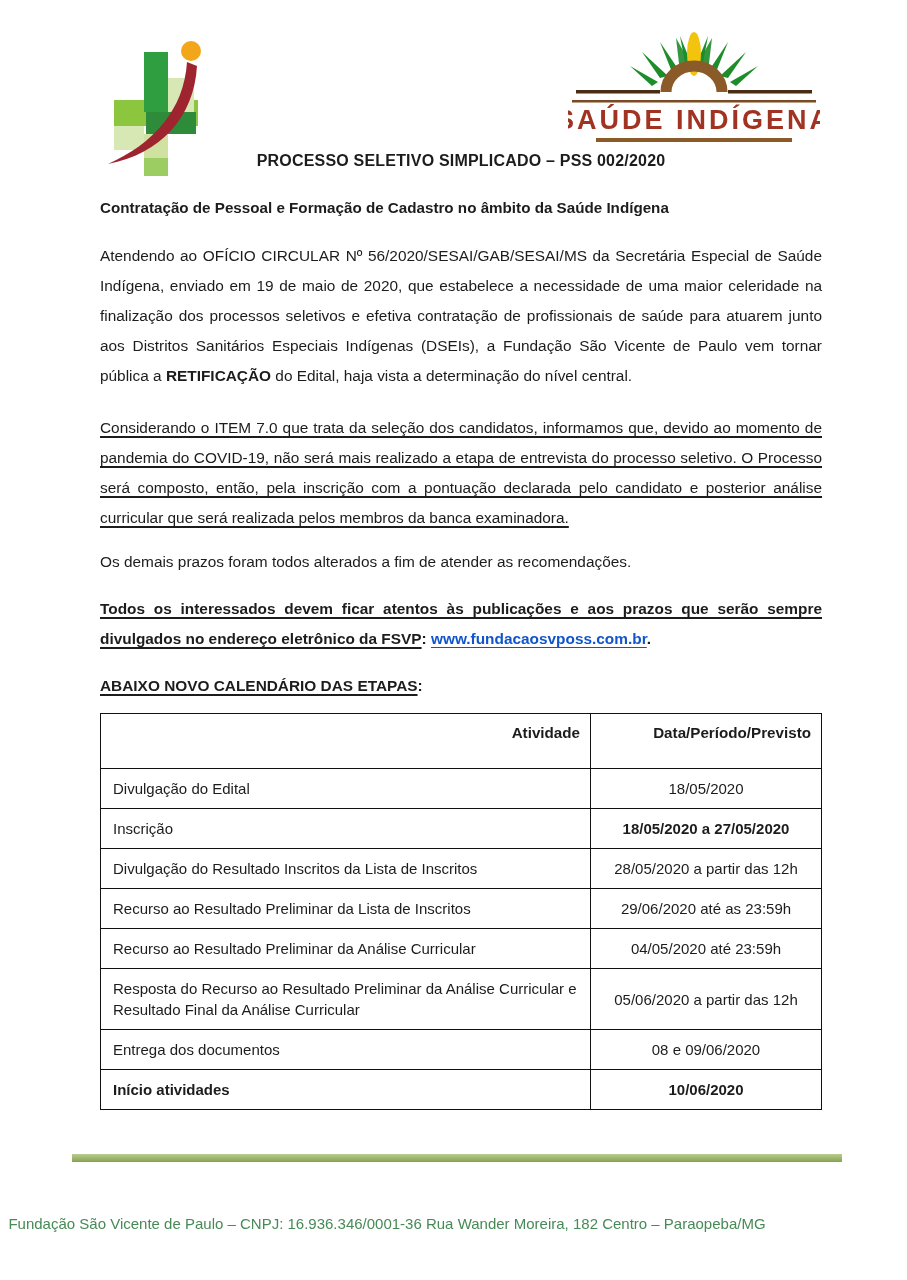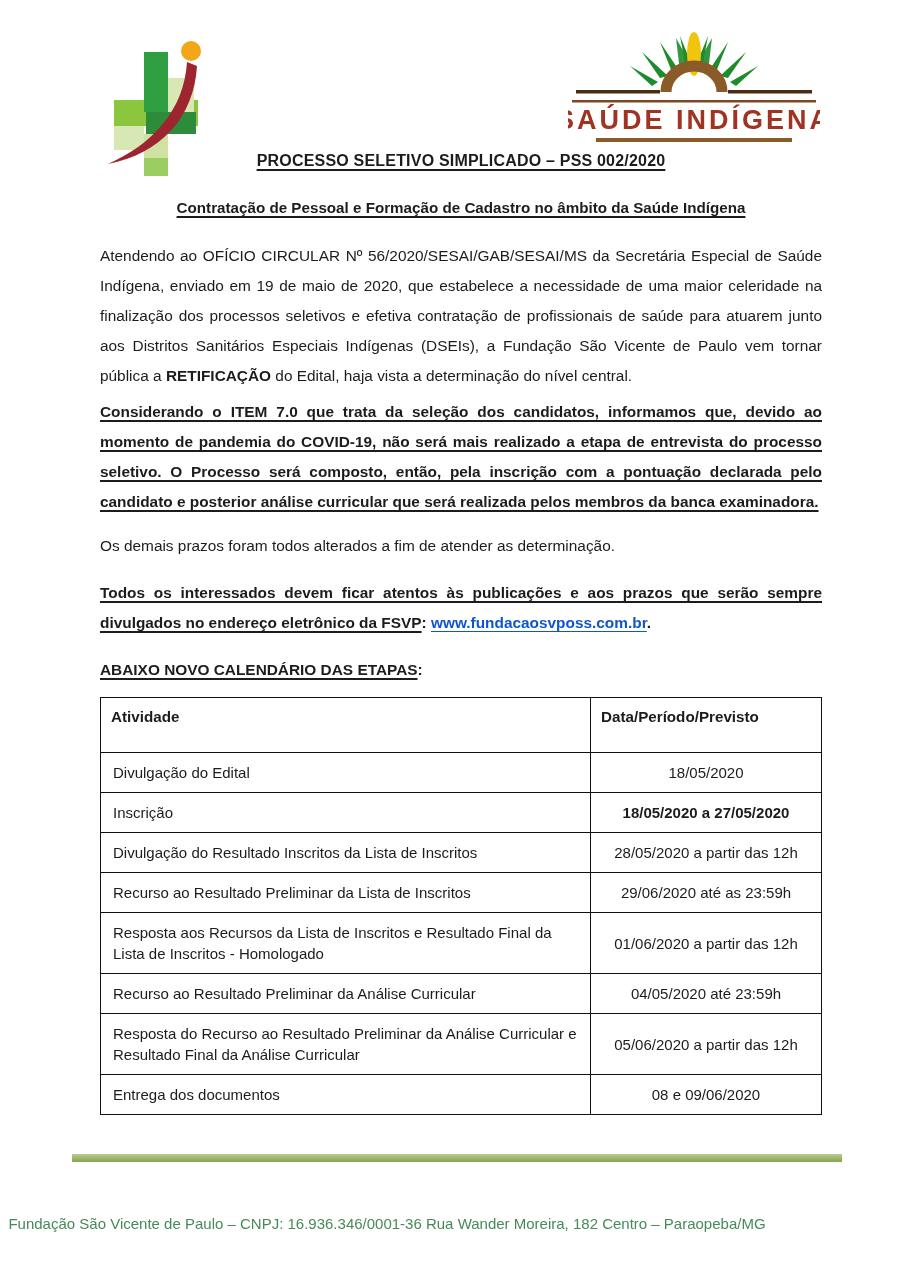--- a/index.html
+++ b/index.html
@@ -20,35 +20,34 @@
     left: 100px;
     width: 722px;
   }
   .doc-title {
     text-align: center;
     font-weight: 700;
     font-size: 16px;
     letter-spacing: 0.2px;
     margin-bottom: 24px;
   }
-  .u { text-decoration: underline; text-decoration-thickness: 1.6px; text-underline-offset: 3px; }
+  .u { text-decoration-thickness: 1.6px; text-underline-offset: 3px; }
   .ub { text-decoration: underline; text-decoration-thickness: 2px; text-underline-offset: 3px; }
   .subtitle {
-    text-align: center;
     font-weight: 700;
     font-size: 15.2px;
     line-height: 27px;
   }
   .para {
     text-align: justify;
     font-size: 15.4px;
     line-height: 30px;
   }
   .p1 { margin-top: 20px; }
-  .p2 { margin-top: 6px; font-weight: 700; }
+  .p2 { margin-top: 22px; font-weight: 400; }
   .p3 { margin-top: 14px; }
   .p4 { margin-top: 17px; font-weight: 700; }
   .p5 { margin-top: 17px; font-weight: 700; font-size: 15.4px; }
   .bold { font-weight: 700; }
   .link {
     color: #1155cc;
     font-weight: 700;
     text-decoration: underline;
     text-decoration-thickness: 1.4px;
     text-underline-offset: 3px;
@@ -60,21 +59,21 @@
     border-collapse: collapse;
     font-size: 15px;
   }
   table.schedule th, table.schedule td {
     border: 1.6px solid #111111;
     line-height: 21px;
     vertical-align: middle;
   }
   table.schedule th {
     font-weight: 700;
-    text-align: left;
+    text-align: right;
     padding: 8px 10px 25px 10px;
     font-size: 15.2px;
   }
   table.schedule td { padding: 9px 12px; }
   td.cell-activity { text-align: left; width: 490px; }
   td.cell-date { text-align: center; }
 
   .footer-bar {
     position: absolute;
     left: 72px;
@@ -143,21 +142,21 @@
 <div class="content">
 
   <div class="doc-title"><span class="u">PROCESSO SELETIVO SIMPLICADO – PSS 002/2020</span></div>
 
   <div class="subtitle"><span class="u">Contratação de Pessoal e Formação de Cadastro no âmbito da Saúde Indígena</span></div>
 
   <p class="para p1"><span>Atendendo ao OFÍCIO CIRCULAR Nº 56/2020/SESAI/GAB/SESAI/MS da Secretária Especial de Saúde Indígena, enviado em 19 de maio de 2020, que estabelece a necessidade de uma maior celeridade na finalização dos processos seletivos e efetiva contratação de profissionais de saúde para atuarem junto aos Distritos Sanitários Especiais Indígenas (DSEIs), a Fundação São Vicente de Paulo vem tornar pública a </span><span class="bold">RETIFICAÇÃO</span><span> do Edital, haja vista a determinação do nível central.</span></p>
 
   <p class="para p2"><span class="ub">Considerando o ITEM 7.0 que trata da seleção dos candidatos, informamos que, devido ao momento de pandemia do COVID-19, não será mais realizado a etapa de entrevista do processo seletivo. O Processo será composto, então, pela inscrição com a pontuação declarada pelo candidato e posterior análise curricular que será realizada pelos membros da banca examinadora.</span></p>
 
-  <p class="para p3"><span>Os demais prazos foram todos alterados a fim de atender as determinação.</span></p>
+  <p class="para p3"><span>Os demais prazos foram todos alterados a fim de atender as recomendações.</span></p>
 
   <p class="para p4"><span class="ub">Todos os interessados devem ficar atentos às publicações e aos prazos que serão sempre divulgados no endereço eletrônico da FSVP</span><span>: </span><a class="link">www.fundacaosvposs.com.br</a><span>.</span></p>
 
   <p class="para p5"><span class="ub">ABAIXO NOVO CALENDÁRIO DAS ETAPAS</span><span>:</span></p>
 
   <table class="schedule">
     <thead>
       <tr>
         <th>Atividade</th>
         <th>Data/Período/Previsto</th>
@@ -174,34 +173,34 @@
         </tr>
         <tr>
           <td class="cell-activity">Divulgação do Resultado Inscritos da Lista de Inscritos</td>
           <td class="cell-date">28/05/2020 a partir das 12h</td>
         </tr>
         <tr>
           <td class="cell-activity">Recurso ao Resultado Preliminar da Lista de Inscritos</td>
           <td class="cell-date">29/06/2020 até as 23:59h</td>
         </tr>
         <tr>
-          <td class="cell-activity">Resposta aos Recursos da Lista de Inscritos e Resultado Final da Lista de Inscritos - Homologado</td>
-          <td class="cell-date">01/06/2020 a partir das 12h</td>
-        </tr>
-        <tr>
           <td class="cell-activity">Recurso ao Resultado Preliminar da Análise Curricular</td>
           <td class="cell-date">04/05/2020 até 23:59h</td>
         </tr>
         <tr>
           <td class="cell-activity">Resposta do Recurso ao Resultado Preliminar da Análise Curricular e Resultado Final da Análise Curricular</td>
           <td class="cell-date">05/06/2020 a partir das 12h</td>
         </tr>
         <tr>
           <td class="cell-activity">Entrega dos documentos</td>
           <td class="cell-date">08 e 09/06/2020</td>
+        </tr>
+        <tr>
+          <td class="cell-activity bold">Início atividades</td>
+          <td class="cell-date bold">10/06/2020</td>
         </tr>
       </tbody>
   </table>
 
 </div>
 
 <div class="footer-bar"></div>
 <div class="footer-text">
   <div>Fundação São Vicente de Paulo – CNPJ: 16.936.346/0001-36 Rua Wander Moreira, 182 Centro – Paraopeba/MG</div>
   

